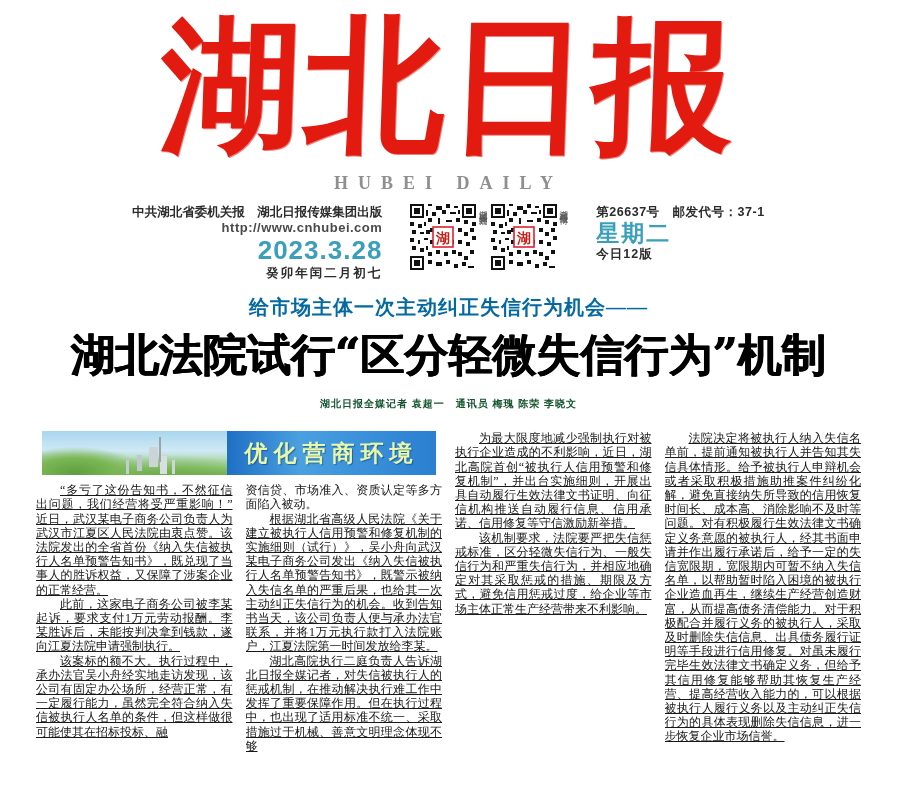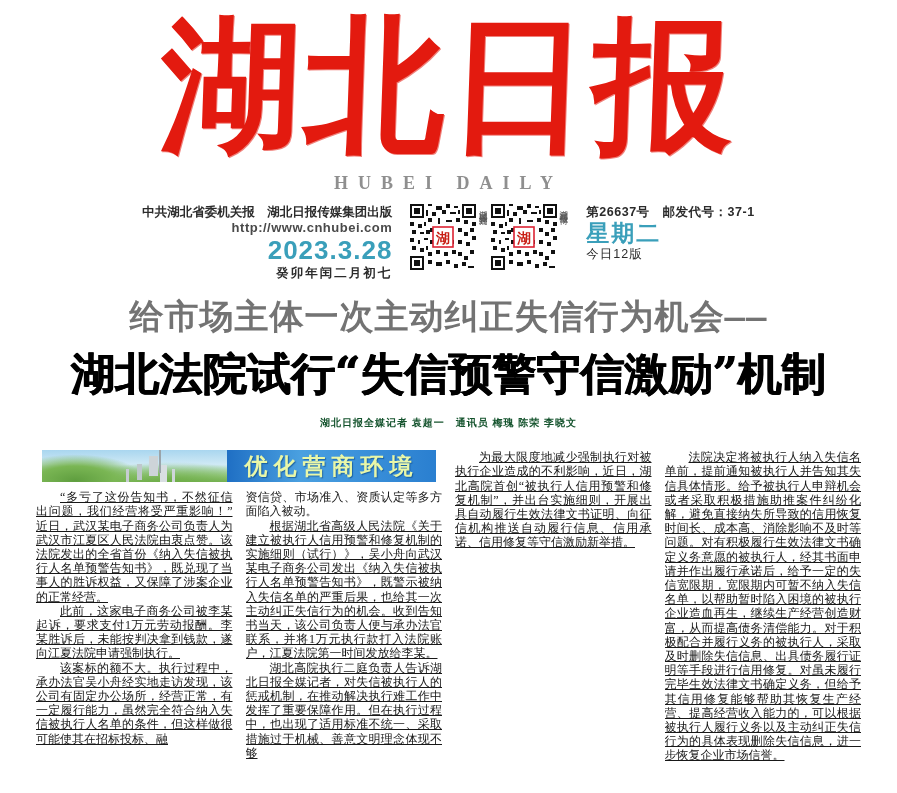--- a/index.html
+++ b/index.html
@@ -31,37 +31,37 @@
   .masthead-sub{
     font-family:"Liberation Serif", serif;
     font-weight:700;
     font-size:18px;
     letter-spacing:10px;
     color:#8f8f8f;
     margin-top:12px;
   }
 
   
-  .info-row{display:flex;justify-content:center;align-items:flex-start;gap:18px;margin-top:10px;height:74px;}
+  .info-row{display:flex;justify-content:center;align-items:flex-start;gap:28px;margin-top:10px;height:74px;}
   .info-left{text-align:right;font-family:"Liberation Sans", sans-serif;line-height:1.3;}
   .info-left .l1{font-size:12.5px;font-weight:700;color:#2b2b2b;}
   .info-left .url{font-size:13px;font-weight:700;color:#4a4a4a;letter-spacing:.5px;}
   .info-left .date{font-size:26px;font-weight:700;color:var(--teal);line-height:1.05;letter-spacing:1px;}
   .info-left .lunar{font-size:12.5px;font-weight:700;color:#2b2b2b;letter-spacing:2px;}
   .qr-group{display:flex;align-items:flex-start;gap:3px;}
   .qr-box{width:66px;height:66px;display:block;}
   .qr-label{writing-mode:vertical-rl;font-family:"Liberation Sans", sans-serif;font-size:8.5px;color:#555;letter-spacing:1px;height:66px;line-height:1;}
   .info-right{text-align:left;font-family:"Liberation Sans", sans-serif;line-height:1.35;}
   .info-right .l1,.info-right .l2{font-size:12.5px;font-weight:700;color:#2b2b2b;letter-spacing:.5px;}
   .info-right .weekday{font-size:23px;font-weight:700;color:var(--teal);line-height:1.1;letter-spacing:2px;}
-  .info-right .pages{font-size:12.5px;font-weight:400;color:#2b2b2b;letter-spacing:1px;}
+  .info-right .pages{font-size:12.5px;font-weight:700;color:#2b2b2b;letter-spacing:1px;}
 
   
   .headline{text-align:center;margin-top:16px;}
-  .kicker{font-family:Liberation Mono, monospace;font-weight:700;font-size:34px;color:#737373;letter-spacing:1px;}
+  .kicker{font-family:Liberation Serif, serif;font-weight:700;font-size:20px;color:#0369a1;letter-spacing:1px;}
   .main-title{
     font-family:"DejaVu Serif", serif;
     font-weight:900;
     font-size:44px;
     color:#000;
     margin-top:5px;
     letter-spacing:0px;
     white-space:nowrap;
     text-shadow:.6px 0 0 #000, -.6px 0 0 #000;
   }
@@ -70,21 +70,21 @@
   
   .body-grid{
     display:grid;
     grid-template-columns:repeat(4,1fr);
     grid-template-rows:auto 1fr;
     column-gap:13px;
     margin-top:20px;
     height:352px;
     overflow:hidden;
   }
-  .banner{grid-column:1/3;grid-row:1;height:32px;display:flex;margin:0 6px 8px 6px;overflow:hidden;}
+  .banner{grid-column:1/3;grid-row:1;height:44px;display:flex;margin:0 6px 8px 6px;overflow:hidden;}
   .banner-photo{
     position:relative;width:47%;height:100%;
     background:
       radial-gradient(ellipse 70px 26px at 18% 95%, #5f9e3f 0%, #7ab654 55%, rgba(122,182,84,0) 100%),
       radial-gradient(ellipse 90px 20px at 70% 100%, #6fae49 0%, rgba(111,174,73,0) 100%),
       linear-gradient(180deg, #a9d6ef 0%, #cfe9f5 45%, #9ecf8a 80%, #79b357 100%);
   }
   .banner-photo::before{ 
     content:"";position:absolute;left:58%;bottom:18%;width:9px;height:20px;background:#cdd4d8;
     box-shadow:-14px 6px 0 -2px #bfc8cc, 10px 8px 0 -1px #d8dee2, -26px 10px 0 -3px #c6cdd1, 20px 10px 0 -3px #cfd6da;
@@ -229,21 +229,21 @@
 
     <div class="info-right">
       <div class="l2">第26637号　邮发代号：37-1</div>
       <div class="weekday">星期二</div>
       <div class="pages">今日12版</div>
     </div>
   </div>
 
   <div class="headline">
     <div class="kicker">给市场主体一次主动纠正失信行为机会——</div>
-    <div class="main-title">湖北法院试行“失信预警守信激励”机制</div>
+    <div class="main-title">湖北法院试行“区分轻微失信行为”机制</div>
     <div class="byline">湖北日报全媒记者 袁超一　通讯员 梅瑰 陈荣 李晓文</div>
   </div>
 
   <div class="body-grid">
 
     <div class="banner">
       <div class="banner-photo"></div>
       <div class="banner-blue">
         <span class="banner-label">优化营商环境</span>
       </div>
@@ -256,20 +256,21 @@
     </div>
 
     <div class="col col2">
       <p>资信贷、市场准入、资质认定等多方面陷入被动。</p>
       <p class="indent">根据湖北省高级人民法院《关于建立被执行人信用预警和修复机制的实施细则（试行）》，吴小舟向武汉某电子商务公司发出《纳入失信被执行人名单预警告知书》，既警示被纳入失信名单的严重后果，也给其一次主动纠正失信行为的机会。收到告知书当天，该公司负责人便与承办法官联系，并将1万元执行款打入法院账户，江夏法院第一时间发放给李某。</p>
       <p class="indent">湖北高院执行二庭负责人告诉湖北日报全媒记者，对失信被执行人的惩戒机制，在推动解决执行难工作中发挥了重要保障作用。但在执行过程中，也出现了适用标准不统一、采取措施过于机械、善意文明理念体现不够</p>
     </div>
 
     <div class="col col3">
       <p class="indent">为最大限度地减少强制执行对被执行企业造成的不利影响，近日，湖北高院首创“被执行人信用预警和修复机制”，并出台实施细则，开展出具自动履行生效法律文书证明、向征信机构推送自动履行信息、信用承诺、信用修复等守信激励新举措。</p>
+      <p class="indent">该机制要求，法院要严把失信惩戒标准，区分轻微失信行为、一般失信行为和严重失信行为，并相应地确定对其采取惩戒的措施、期限及方式，避免信用惩戒过度，给企业等市场主体正常生产经营带来不利影响。</p>
     </div>
 
     <div class="col col4">
       <p class="indent">法院决定将被执行人纳入失信名单前，提前通知被执行人并告知其失信具体情形。给予被执行人申辩机会或者采取积极措施助推案件纠纷化解，避免直接纳失所导致的信用恢复时间长、成本高、消除影响不及时等问题。对有积极履行生效法律文书确定义务意愿的被执行人，经其书面申请并作出履行承诺后，给予一定的失信宽限期，宽限期内可暂不纳入失信名单，以帮助暂时陷入困境的被执行企业造血再生，继续生产经营创造财富，从而提高债务清偿能力。对于积极配合并履行义务的被执行人，采取及时删除失信信息、出具债务履行证明等手段进行信用修复。对虽未履行完毕生效法律文书确定义务，但给予其信用修复能够帮助其恢复生产经营、提高经营收入能力的，可以根据被执行人履行义务以及主动纠正失信行为的具体表现删除失信信息，进一步恢复企业市场信誉。</p>
     </div>
 
   </div>
 </div>
 
 </body></html>

